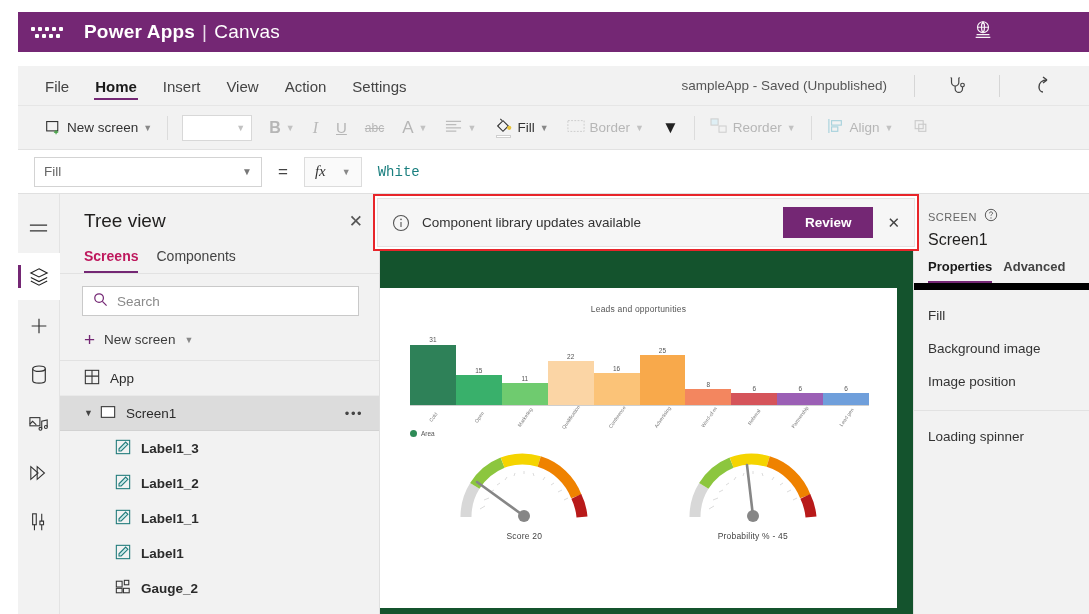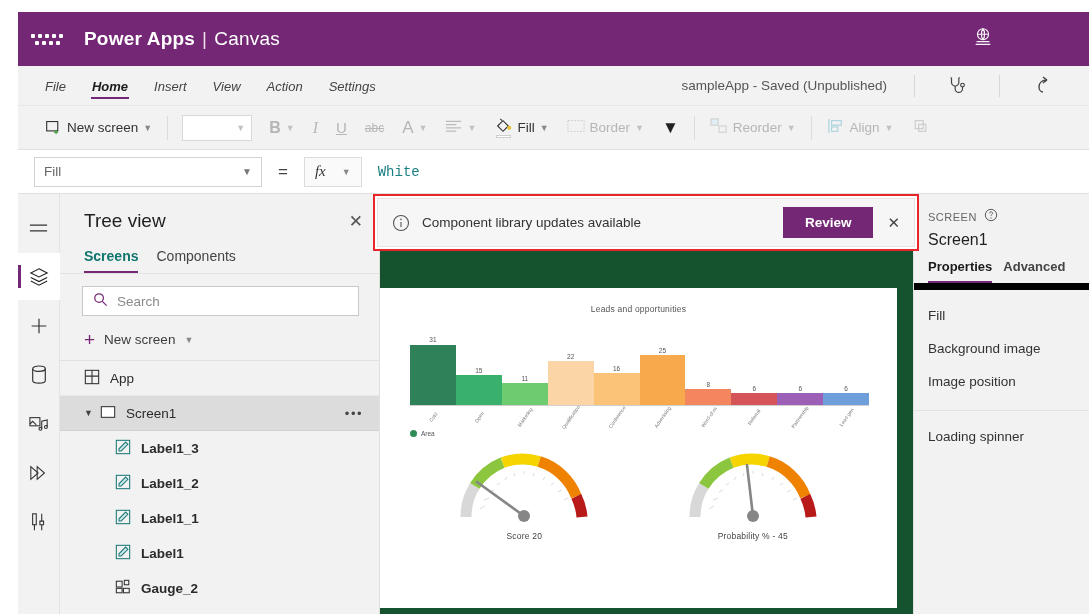--- a/index.html
+++ b/index.html
@@ -6,21 +6,21 @@
   html, body {
     width: 1089px; height: 614px;
     font-family: "Liberation Sans", sans-serif;
     background: #ffffff;
     overflow: hidden;
   }
   .app { position: relative; width: 1089px; height: 614px; background:#fff; }
 
   
   .header {
-    position:absolute; left:18px; top:12px; right:0px; height:54px;
+    position:absolute; left:18px; top:12px; right:0px; height:40px;
     background:#742774; display:flex; align-items:center;
   }
   .waffle { width:34px; margin-left:12px; display:flex; flex-wrap:wrap;
             gap:3px; justify-content:center; }
   .waffle i { width:4px; height:4px; background:#fff; border-radius:1px; display:block; }
   .brand { color:#fff; font-size:19px; font-weight:bold; margin-left:20px; letter-spacing:.2px; }
   .brand .sep { font-weight:400; opacity:.85; margin:0 7px; }
   .brand .sub { font-weight:400; }
   .env-wrap { margin-left:auto; display:flex; align-items:center; gap:10px; padding-right:95px; }
   .globe-ic { color:#fff; opacity:.95; }
@@ -31,22 +31,22 @@
     filter: blur(3.2px); opacity:.8; letter-spacing:.5px;
   }
 
   
   .menubar {
     position:absolute; left:18px; top:66px; right:0; height:40px;
     background:#f2f2f2; display:flex; align-items:center;
     border-bottom:1px solid #e6e6e6;
   }
   .menu-item {
-    font-size:13px; color:#444; padding:9px 11px 7px; margin:8px 2px;
-    position:relative; cursor:default;font-style:italic;
+    font-size:15px; color:#444; padding:9px 11px 7px; margin:8px 2px;
+    position:relative; cursor:default;
   }
   .menu-item:first-child { margin-left:16px; }
   .menu-item.active { color:#1b1b1b; font-weight:bold; }
   .menu-item.active::after {
     content:""; position:absolute; left:10px; right:10px; bottom:2px;
     height:2.5px; background:#742774;
   }
   .menubar-right { margin-left:auto; display:flex; align-items:center; gap:13px; padding-right:16px; }
   .appstate { font-size:13.5px; color:#555; padding-right:14px; }
   .vdiv { width:1px; height:22px; background:#d6d6d6; }
@@ -123,21 +123,21 @@
     background:#f2f2f2; border-right:1px solid #e0e0e0;
     display:flex; flex-direction:column;
   }
   .tree-head {
     display:flex; align-items:center; padding:16px 16px 12px 24px;
   }
   .tree-title { font-size:19px; color:#201f1e; }
   .tree-x { margin-left:auto; font-size:17px; color:#555; line-height:1; }
   .tree-tabs { display:flex; gap:18px; padding:0 24px; border-bottom:1px solid #e2e2e2; }
   .tree-tab { font-size:14px; color:#444; padding:4px 0 9px; position:relative; }
-  .tree-tab.active { font-weight:bold; color:#0f766e; }
+  .tree-tab.active { font-weight:bold; color:#be185d; }
   .tree-tab.active::after {
     content:""; position:absolute; left:0; right:0; bottom:0; height:2.5px; background:#742774;
   }
   .searchrow { padding:12px 20px 6px 22px; }
   .searchbox {
     height:30px; background:#fff; border:1px solid #c9c9c9;
     display:flex; align-items:center; gap:9px; padding:0 10px;
   }
   .searchbox .ph { font-size:13.5px; color:#8a8a8a; }
   .newscreen {

